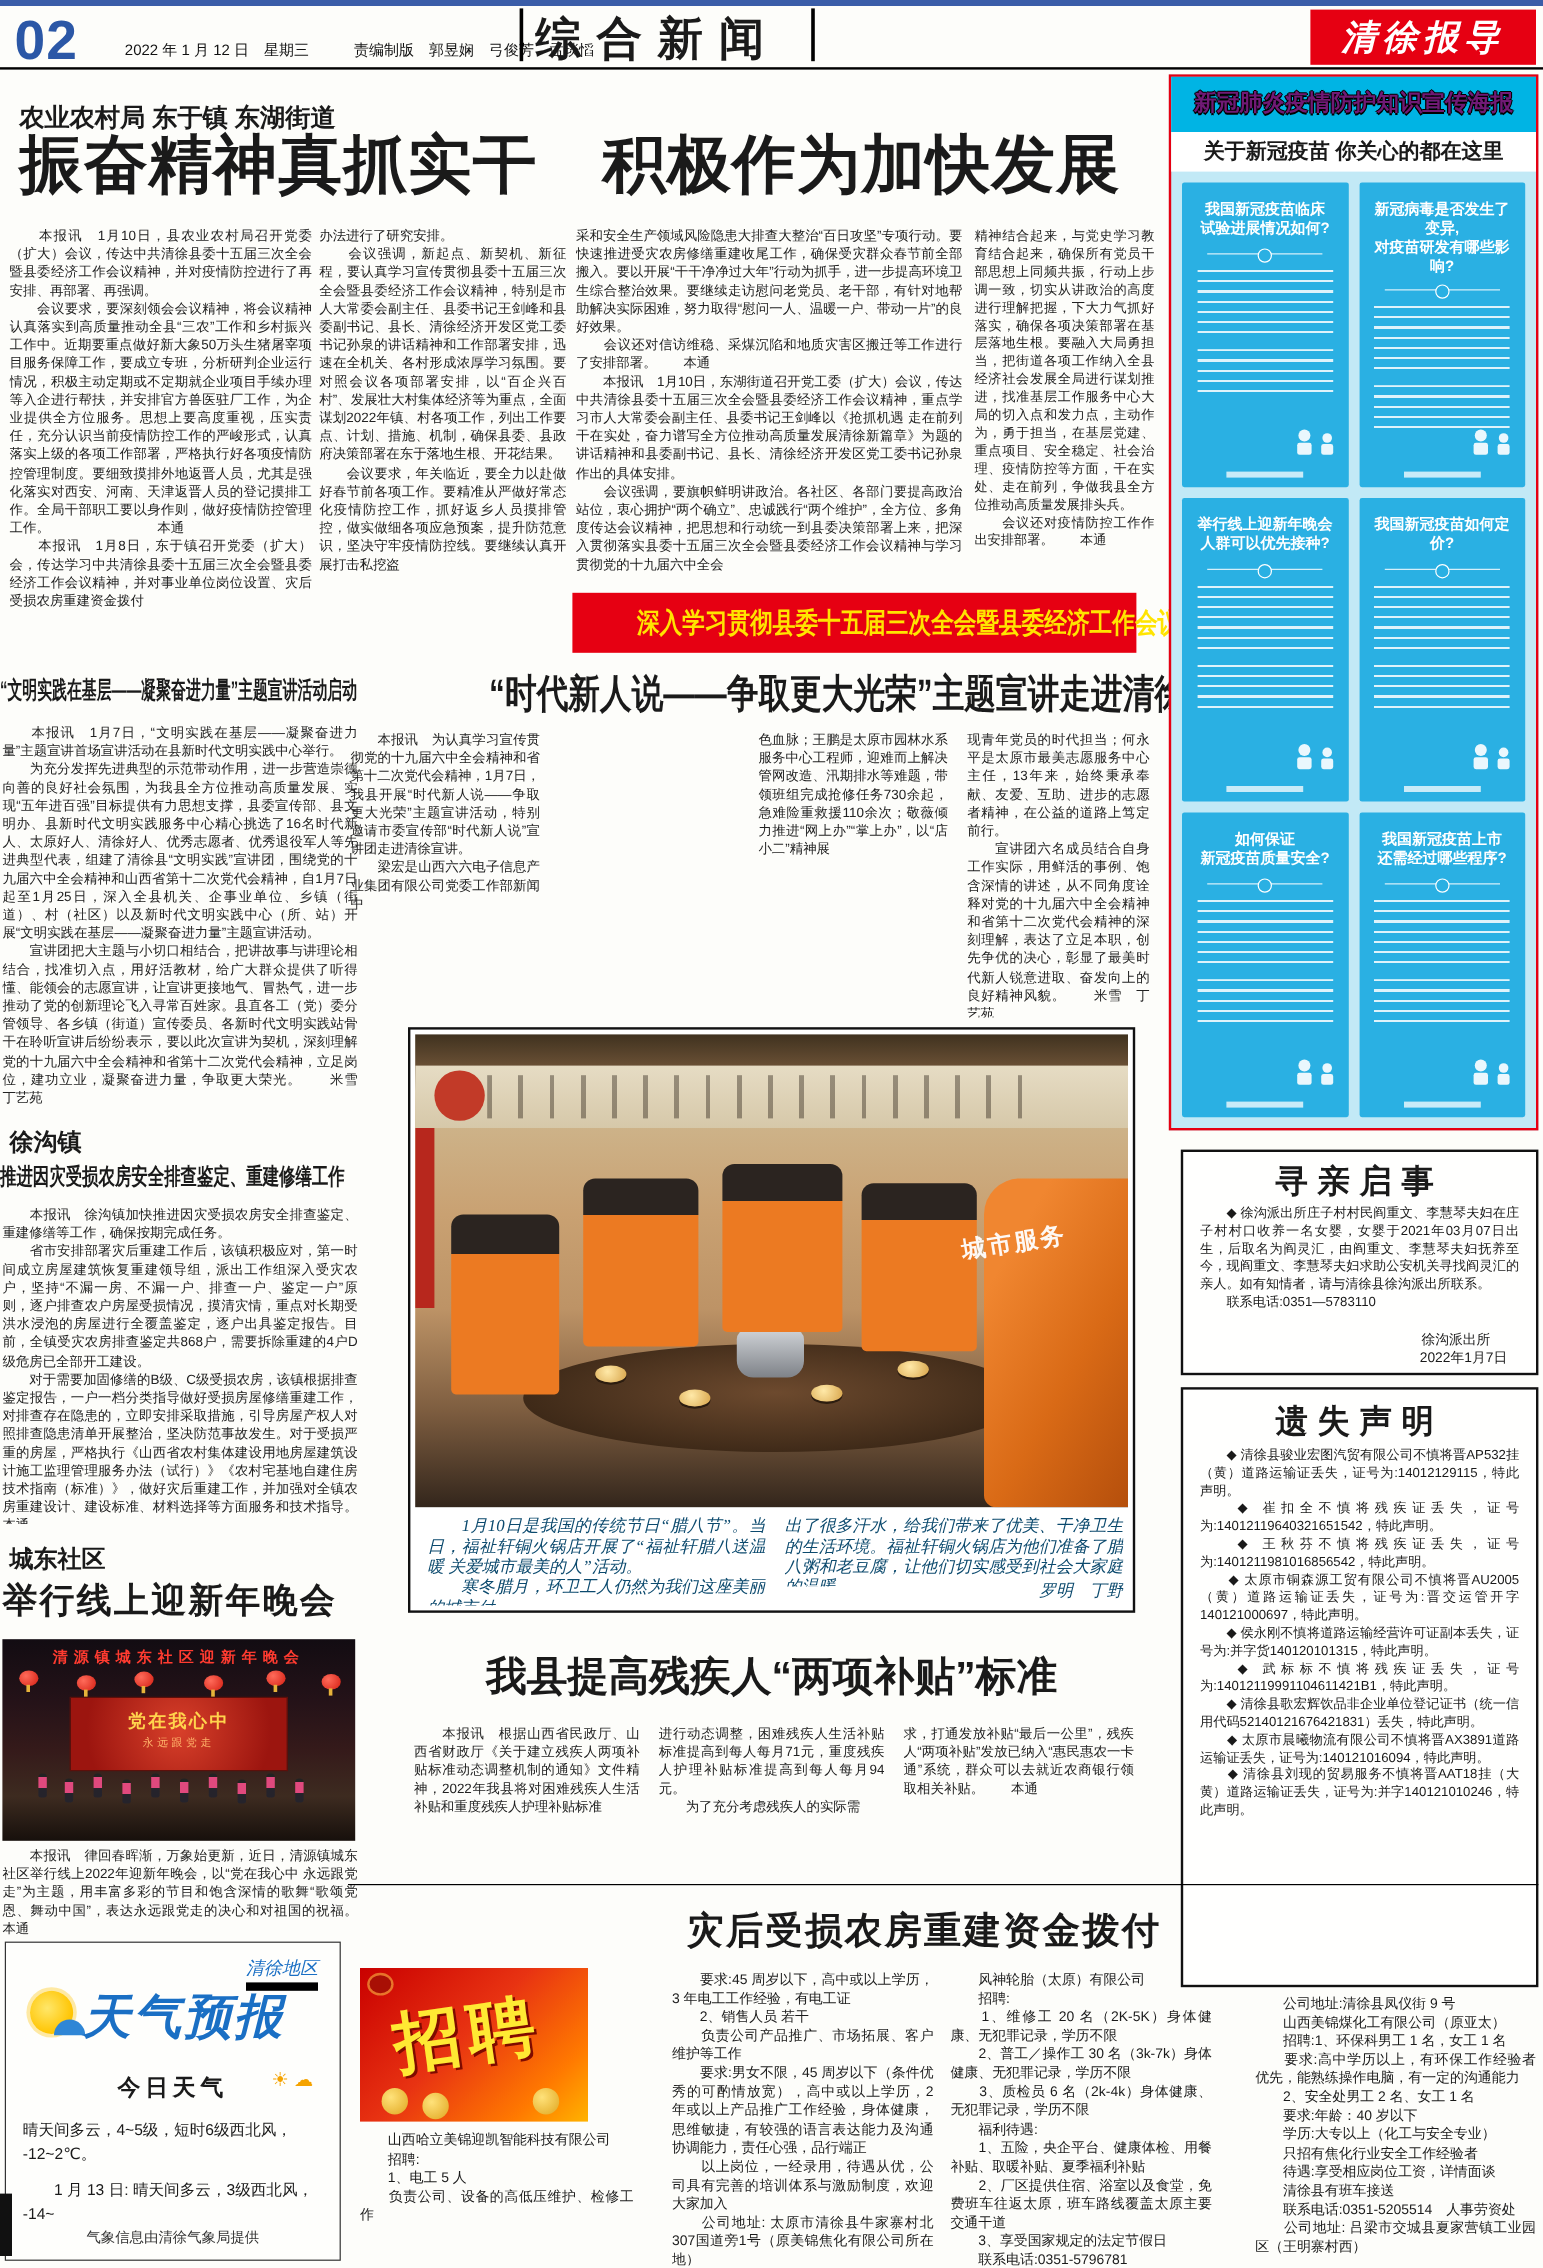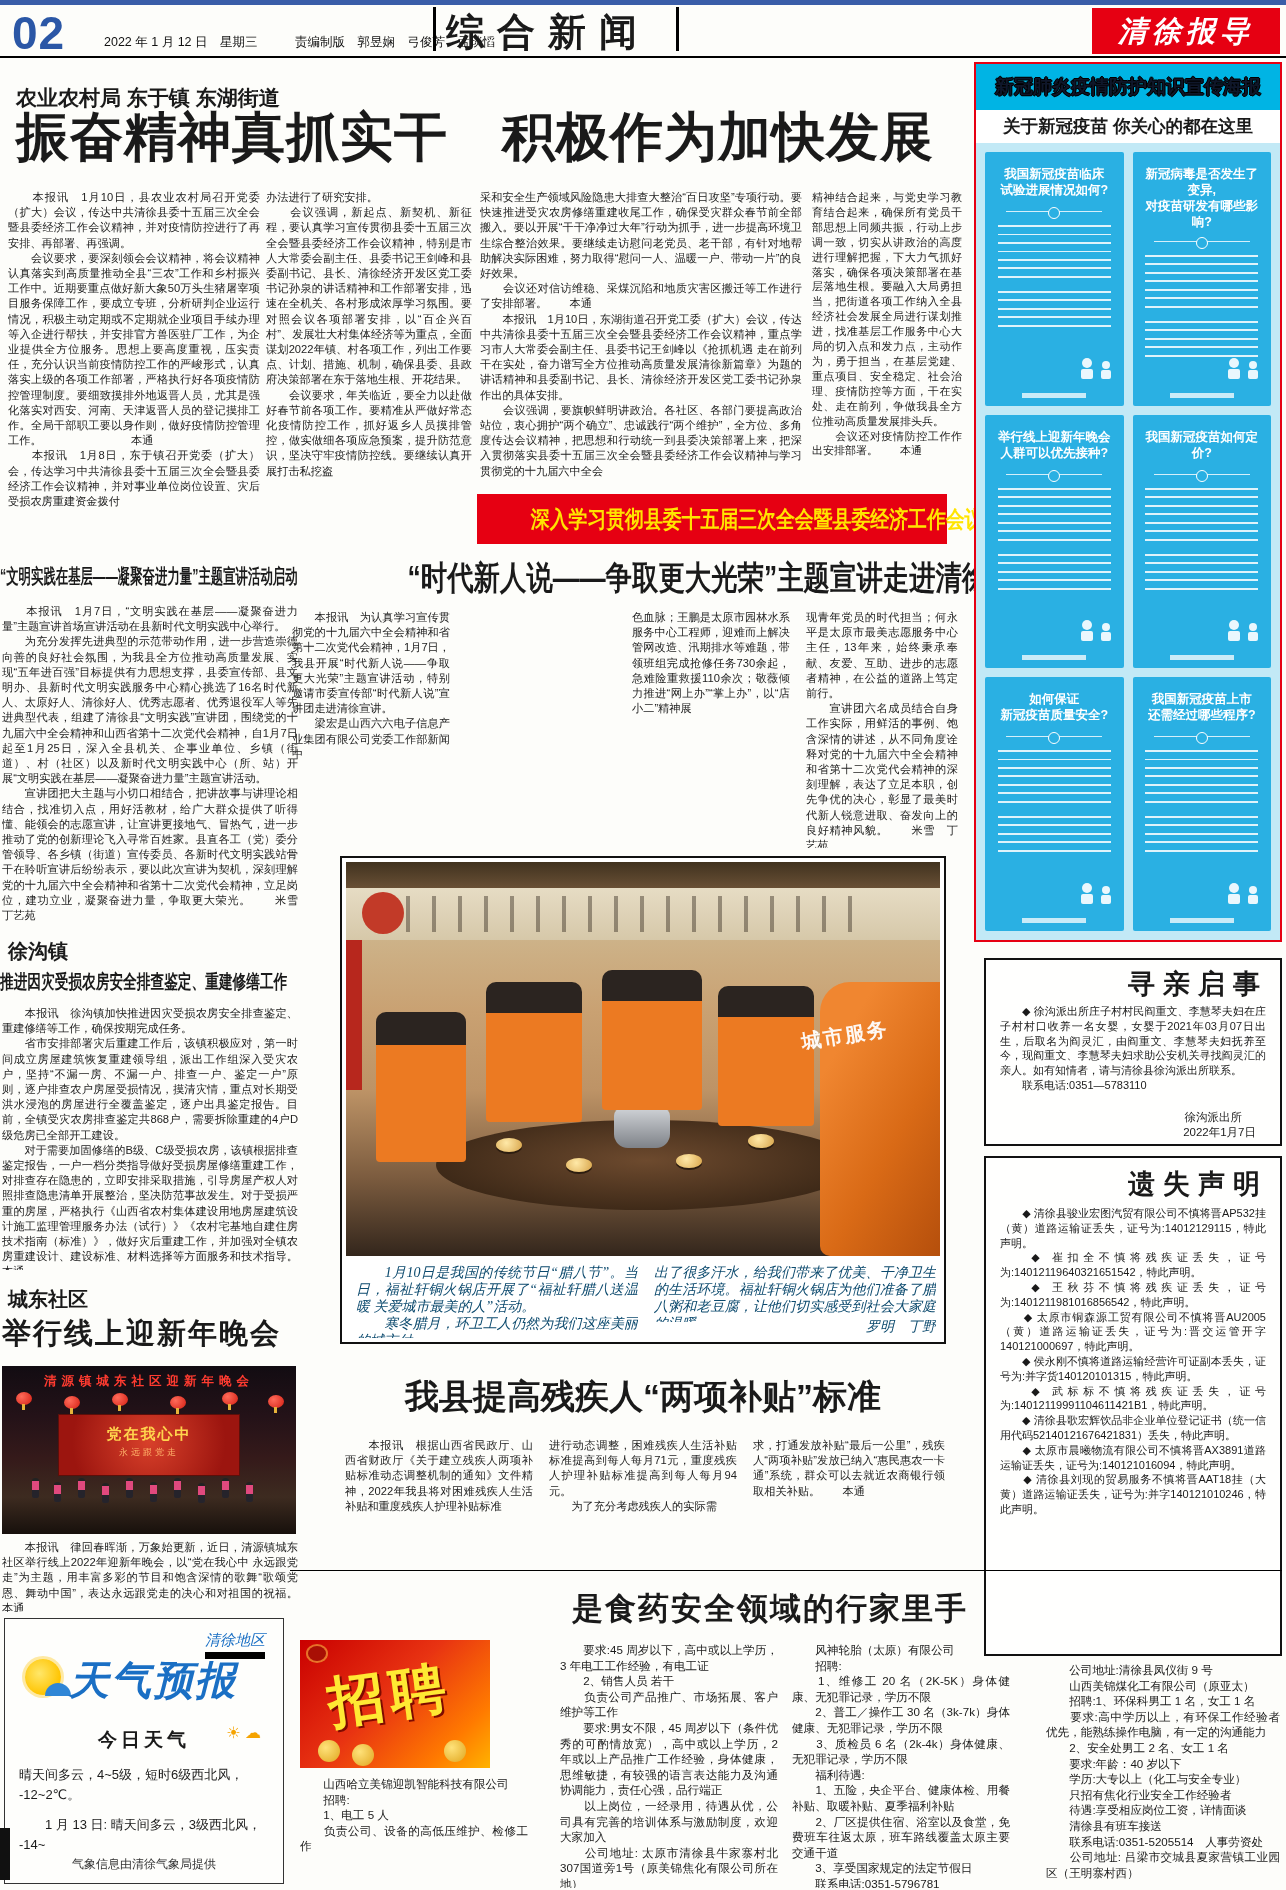--- a/index.html
+++ b/index.html
@@ -33,26 +33,26 @@
   .pbox { border:2px solid #111; background:#fff; }
   #photo1 { left:340px; top:856px; width:606px; height:488px; }
   .photo-canvas { position:absolute; overflow:hidden; }
   #p1canvas { left:4px; top:4px; width:594px; height:394px;
      background:linear-gradient(180deg,#40321f 0%,#6b5136 7%,#d9c9a8 12%,#cdb288 20%,#c9a172 38%,#bd9366 58%,#7c5c3f 80%,#33261c 100%); }
   .capt { font-family:Liberation Serif, serif; font-style:italic; font-size:14px; line-height:17px; text-align:justify; white-space:pre-wrap; overflow:hidden; color:#0c4a6e; }
   
   #subs-head { left:340px; top:1374px; width:606px; text-align:center; font-size:34px; font-weight:900; }
   
   .bbox { border:2px solid #111; background:#fffffe; }
-  .boxtitle { text-align:right; font-size:27px; font-weight:900; letter-spacing:8px; }
+  .boxtitle { text-align:center; font-size:27px; font-weight:900; letter-spacing:8px; }
   .boxtext { font-size:11px; line-height:14.8px; text-align:justify; white-space:pre-wrap; overflow:hidden; padding:0 2px; }
   
   #poster { left:974px; top:62px; width:308px; height:880px; border:2px solid #e60012; background:#c2e9f6; }
   #poster-banner { left:0; top:0; width:304px; height:46px; background:#00b4e4; text-align:center; line-height:46px; }
-  #poster-banner span { font-size:19px; font-weight:900; color:#0f172a;
+  #poster-banner span { font-size:19px; font-weight:900; color:#701a75;
      text-shadow:-1px 0 #000,1px 0 #000,0 -1px #000,0 1px #000; letter-spacing:0; }
   #poster-sub { left:0; top:46px; width:304px; height:33px; background:#fff; text-align:center; line-height:33px; font-size:17.5px; font-weight:900; }
   #cards { left:0; top:79px; width:304px; height:797px; padding:9px; display:grid; grid-template-columns:1fr 1fr; grid-auto-rows:1fr; gap:9px; position:absolute; }
   .card { background:#2ab0e3; border-radius:2px; color:#fff; padding:14px 9px 8px; position:relative; overflow:hidden; }
   .card h4 { font-size:12.5px; line-height:16px; text-align:center; font-weight:900; white-space:pre-wrap; min-height:34px; }
   .card .divi { margin:7px auto 8px; width:80%; height:10px; position:relative; }
   .card .divi:before { content:""; position:absolute; left:0; right:0; top:4px; border-top:1px solid rgba(255,255,255,.8); }
   .card .divi .dot { position:absolute; left:50%; top:0; width:12px; height:12px; margin-left:-6px; border-radius:50%; background:#2ab0e3; border:1.5px solid #fff; }
   .blurlines { width:94%; margin:0 auto 8px; background:repeating-linear-gradient(180deg,rgba(255,255,255,.85) 0 1.8px,rgba(255,255,255,0) 1.8px 8.5px); }
   .bl1 { height:58px; } .bl2 { height:42px; }
@@ -342,21 +342,21 @@
 　　◆ 王秋芬不慎将残疾证丢失，证号为:1401211981016856542，特此声明。
 　　◆ 太原市铜森源工贸有限公司不慎将晋AU2005（黄）道路运输证丢失，证号为:晋交运管开字140121000697，特此声明。
 　　◆ 侯永刚不慎将道路运输经营许可证副本丢失，证号为:并字货140120101315，特此声明。
 　　◆ 武标标不慎将残疾证丢失，证号为:14012119991104611421B1，特此声明。
 　　◆ 清徐县歌宏辉饮品非企业单位登记证书（统一信用代码52140121676421831）丢失，特此声明。
 　　◆ 太原市晨曦物流有限公司不慎将晋AX3891道路运输证丢失，证号为:140121016094，特此声明。
 　　◆ 清徐县刘现的贸易服务不慎将晋AAT18挂（大黄）道路运输证丢失，证号为:并字140121010246，特此声明。</div>
   </div>
 
   <div class="abs hr" style="left:290px; top:1570px; width:992px; height:1px;"></div>
-  <div class="abs" id="jobs-title">是食药安全领域的行家里手</div>
+  <div class="abs" id="jobs-title">灾后受损农房重建资金拨付</div>
   <div class="abs" id="jobimg">
     <div class="lan"></div>
     <div class="zt">招聘</div>
     <div class="coin" style="left:18px;"></div>
     <div class="coin" style="left:52px; bottom:2px;"></div>
     <div class="coin" style="right:24px;"></div>
   </div>
   <div class="abs jobcol" style="left:300px;  top:1776px; width:228px; height:110px;">　　山西哈立美锦迎凯智能科技有限公司
 　　招聘:
 　　1、电工 5 人

